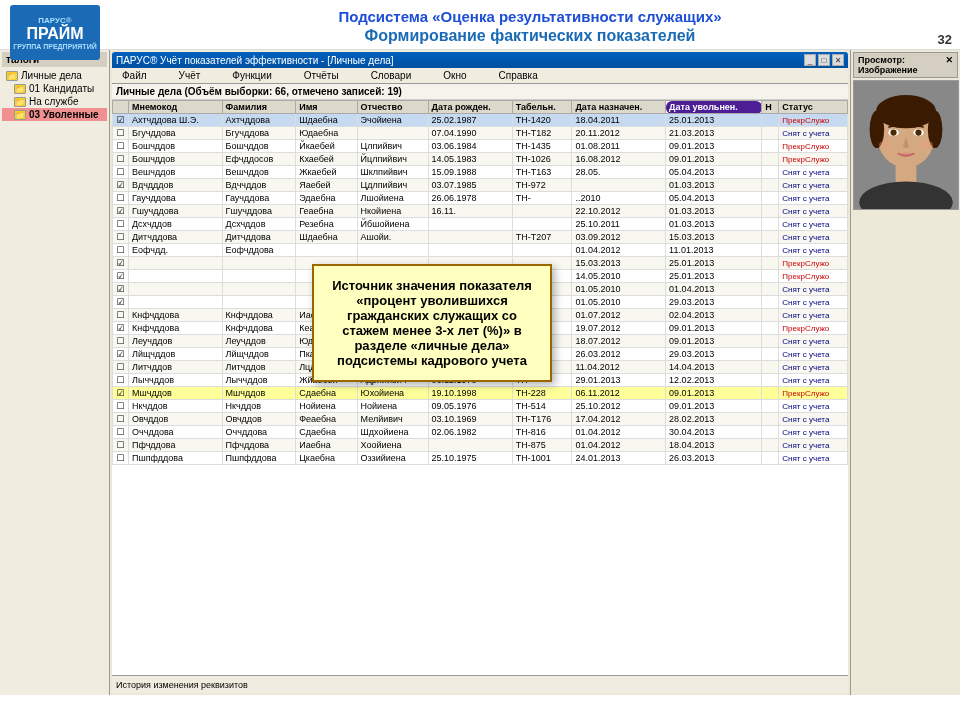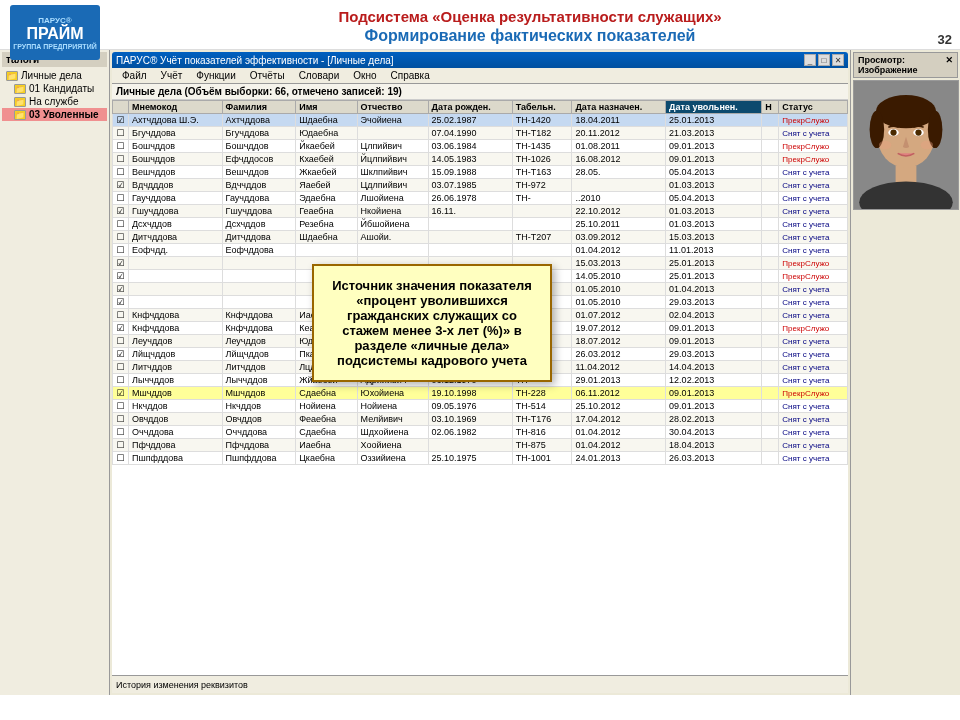--- a/index.html
+++ b/index.html
@@ -47,21 +47,21 @@
       font-weight: bold;
       color: #fff;
     }
     .logo-sub {
       font-size: 7px;
       color: #adf;
     }
     .header-title1 {
       font-size: 15px;
       font-weight: bold;
-      color: #b91c1c;
+      color: #1d4ed8;
       margin-bottom: 2px;
     }
     .header-title2 {
       font-size: 16px;
       font-weight: bold;
       color: #1a6ab5;
     }
 
     
     .page-number {
@@ -152,21 +152,21 @@
       font-size: 8px;
       cursor: pointer;
       color: #333;
     }
 
     
     .menubar {
       background: #f0ede0;
       border-bottom: 1px solid #999;
       display: flex;
-      gap: 2px;
+      gap: 20px;
       padding: 1px 4px;
     }
     .menu-item {
       padding: 1px 6px;
       font-size: 10px;
       cursor: pointer;
     }
 
     
     .table-container {
@@ -192,22 +192,23 @@
       background: #dcd9cb;
       border: 1px solid #aaa;
       padding: 1px 3px;
       text-align: left;
       font-size: 9px;
       position: sticky;
       top: 0;
       white-space: nowrap;
     }
     th.highlighted-col {
-      background: #0c4a6e;
+      background: #4c1d95;
       color: white;
+      border-radius: 6px;
     }
     td {
       border: 1px solid #ddd;
       padding: 1px 3px;
       white-space: nowrap;
       font-size: 9px;
     }
     tr:nth-child(even) td {
       background: #f8f7f0;
     }

